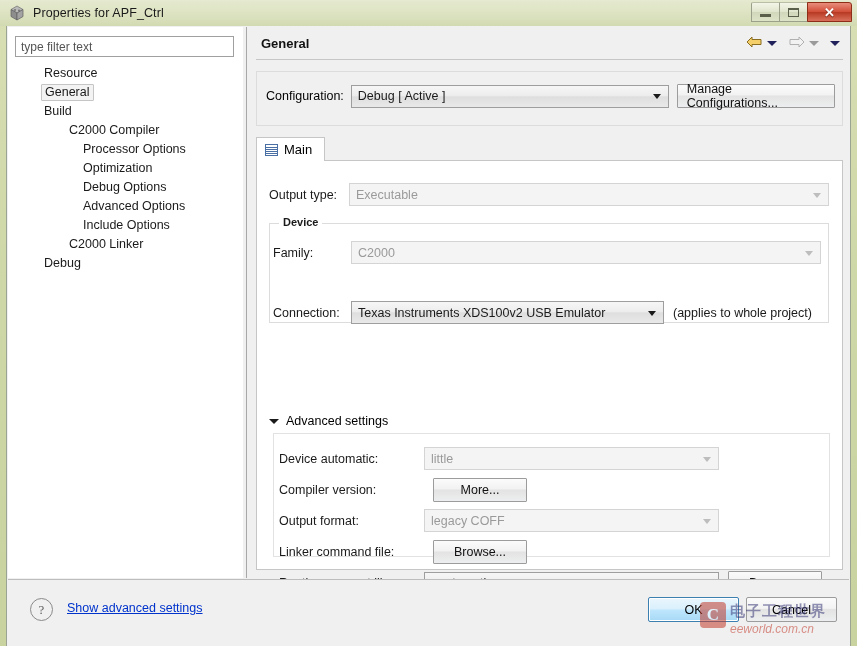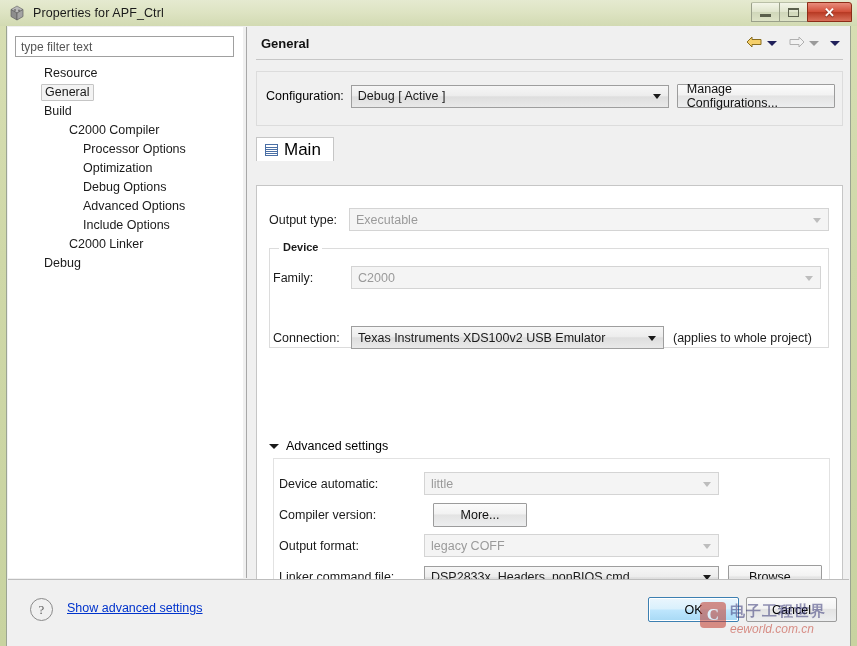--- a/index.html
+++ b/index.html
@@ -235,21 +235,21 @@
   }
   .tab {
     position: absolute; left: 0; top: 0;
     height: 24px; min-width: 66px;
     border: 1px solid #c6c6c6;
     border-bottom: none;
     background: #fff;
     box-sizing: border-box;
     display: flex; align-items: center;
     padding: 0 12px 0 8px;
-    font-size: 17px;
+    font-size: 13px;
     z-index: 2;
   }
   .tab-icon {
     width: 13px; height: 12px;
     margin-right: 6px;
     border: 1px solid #4a6fa5;
     background: #fff;
     box-sizing: border-box;
     position: relative;
     overflow: hidden;
@@ -257,21 +257,20 @@
   .tab-icon i {
     position: absolute; left: 0; width: 100%; height: 1px;
     background: #4a6fa5; display: block;
   }
   .tab-panel {
     position: absolute; left: 0; top: 23px;
     width: 587px; height: 410px;
     border: 1px solid #c6c6c6;
     background: #fff;
     box-sizing: border-box;
-    margin-top: 25px;
   }
 
   .row {
     position: absolute;
     display: flex; align-items: center;
   }
   .lbl { font-size: 12.5px; color: #1a1a1a; }
 
   
   .group {
@@ -568,24 +567,20 @@
               </div>
               <div class="row" style="left: 22px; top: 348px;">
                 <span class="lbl" style="width: 145px;">Output format:</span>
                 <div class="combo disabled" style="width: 295px;">
                   <span>legacy COFF</span>
                   <span class="arr"></span>
                 </div>
               </div>
               <div class="row" style="left: 22px; top: 379px;">
                 <span class="lbl" style="width: 145px;">Linker command file:</span>
-                <div class="combo shaded" style="width: 295px;">
-                  <span>DSP2833x_Headers_nonBIOS.cmd</span>
-                  <span class="arr"></span>
-                </div>
                 <div class="btn" style="margin-left: 9px; width: 94px;">
                   <span>Browse...</span>
                 </div>
               </div>
               <div class="row" style="left: 22px; top: 410px;">
                 <span class="lbl" style="width: 145px;">Runtime support library:</span>
                 <div class="combo shaded" style="width: 295px;">
                   <span>&lt;automatic&gt;</span>
                   <span class="arr"></span>
                 </div>

